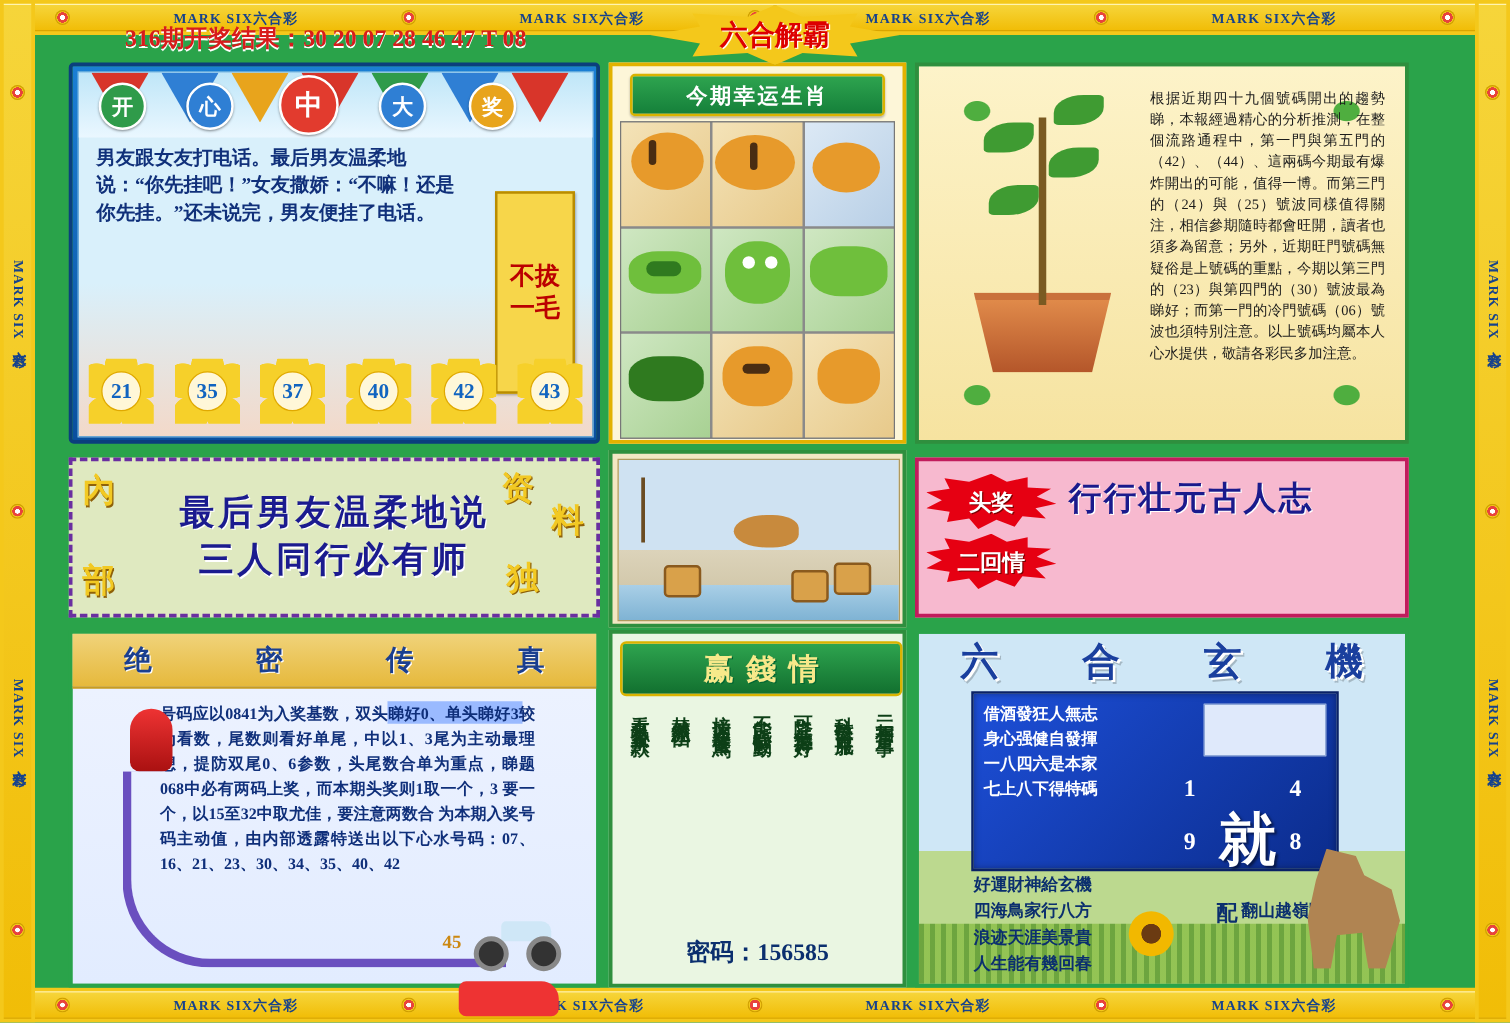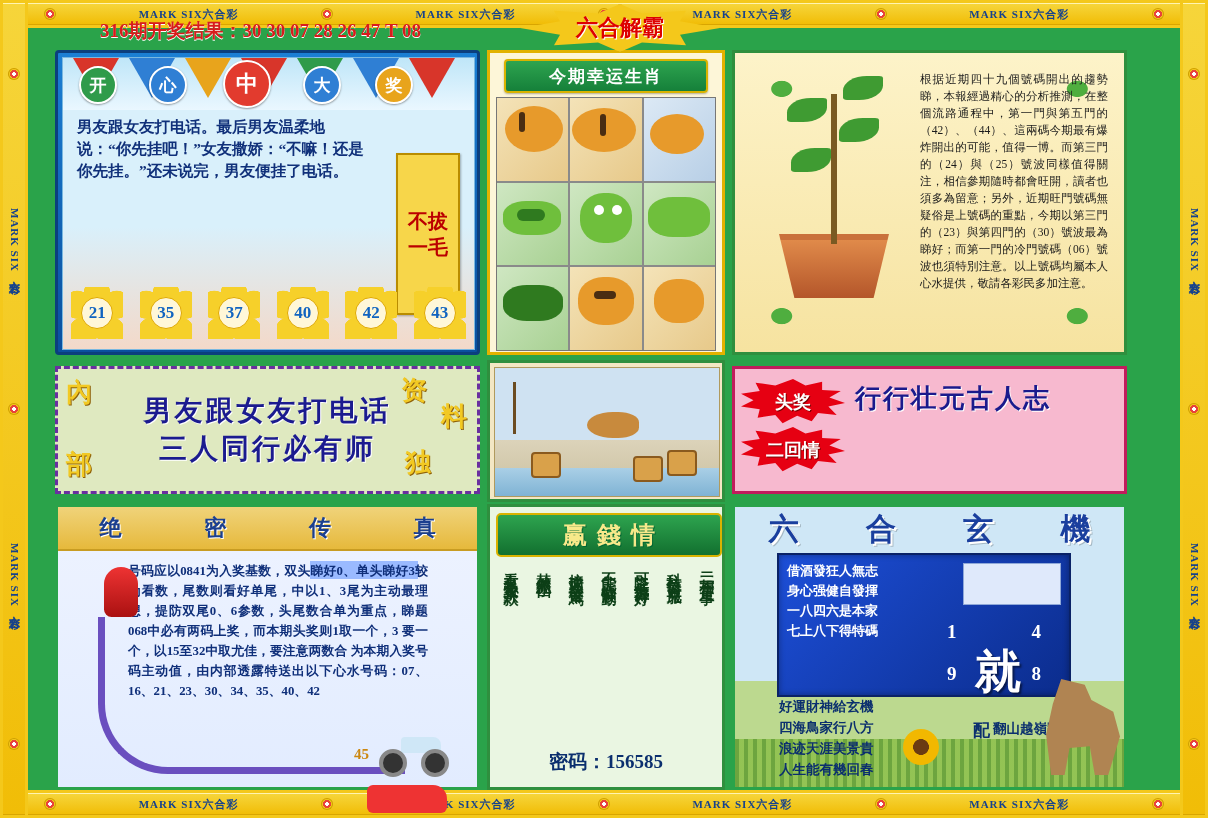--- a/index.html
+++ b/index.html
@@ -435,21 +435,21 @@
   }
   #mystic .jiu {
     position:absolute; left:196px; top:86px;
     color:#fff; font-weight:bold; font-size:46px;
     font-family:"Liberation Serif", serif;
     text-shadow:2px 2px 2px rgba(0,0,0,.5);
   }
   #mystic .bottompoem {
     position:absolute; left:44px; top:190px; width:190px;
     color:#0b2f6e; font-weight:bold; font-size:13.5px; line-height:21px;
-    font-family:Liberation Mono, monospace;
+    font-family:Liberation Serif, serif;
   }
   #mystic .pei {
     position:absolute; left:238px; top:212px;
     color:#0b2f6e; font-weight:bold; font-size:17px;
     font-family:"Liberation Serif", serif;
   }
   #mystic .pline {
     position:absolute; left:258px; top:212px; width:130px;
     color:#0b2f6e; font-weight:bold; font-size:13.5px; line-height:19px;
     font-family:"Liberation Serif", serif;
@@ -515,21 +515,21 @@
       <span class="flower"></span>
       <span class="band-text">MARK SIX六合彩</span>
       <span class="flower"></span>
       <span class="band-text">MARK SIX六合彩</span>
       <span class="flower"></span>
     </div>
   </div>
 
   <div class="inner-frame"></div>
 
-  <div class="headline">316期开奖结果：30 30 07 28 26 47 T 08</div>
+  <div class="headline">316期开奖结果：30 20 07 28 46 47 T 08</div>
   <div class="logo-badge">
     <div class="star"></div>
     <div class="txt">六合解霸</div>
   </div>
 
   <div class="panel" id="joke">
     <div class="inner">
       <div class="bunting">
         <div class="flag" style="left:10px;background:#d8352a;"></div>
         <div class="flag" style="left:66px;background:#2f7fd4;"></div>
@@ -625,21 +625,21 @@
     <div class="analysis">根据近期四十九個號碼開出的趨勢睇，本報經過精心的分析推測，在整個流路通程中，第一門與第五門的（42）、（44）、這兩碼今期最有爆炸開出的可能，值得一博。而第三門的（24）與（25）號波同樣值得關注，相信參期隨時都會旺開，讀者也須多為留意；另外，近期旺門號碼無疑俗是上號碼的重點，今期以第三門的（23）與第四門的（30）號波最為睇好；而第一門的冷門號碼（06）號波也須特別注意。以上號碼均屬本人心水提供，敬請各彩民多加注意。</div>
   </div>
 
   <div class="panel" id="couplet">
     <div class="deco-char" style="left:8px;top:6px;">內</div>
     <div class="deco-char" style="left:8px;top:78px;">部</div>
     <div class="deco-char" style="right:50px;top:4px;">资</div>
     <div class="deco-char" style="right:10px;top:30px;">料</div>
     <div class="deco-char" style="right:46px;top:76px;">独</div>
     <div class="cinner">
-      <div class="line">男友跟女友打电话</div>
+      <div class="line">最后男友温柔地说</div>
       <div class="line">三人同行必有师</div>
     </div>
   </div>
 
   <div class="panel" id="illus">
     <div class="pic">
       <div class="ground"></div>
       <div class="water"></div>
       <div class="tree"></div>
       <div class="rabbit"></div>

